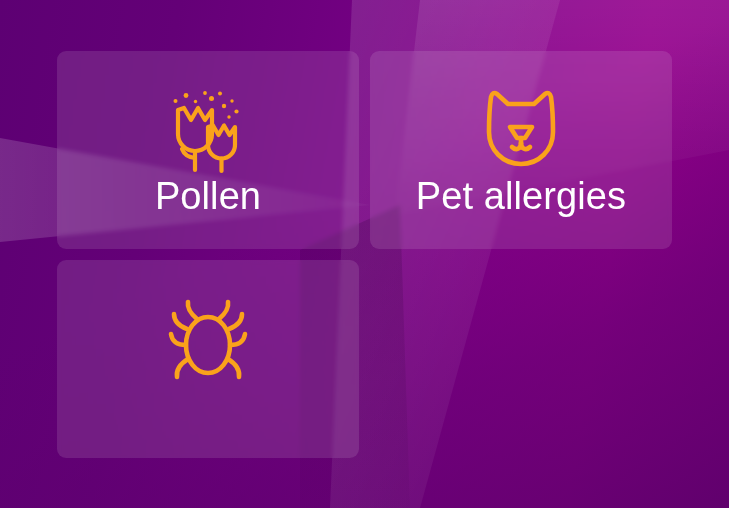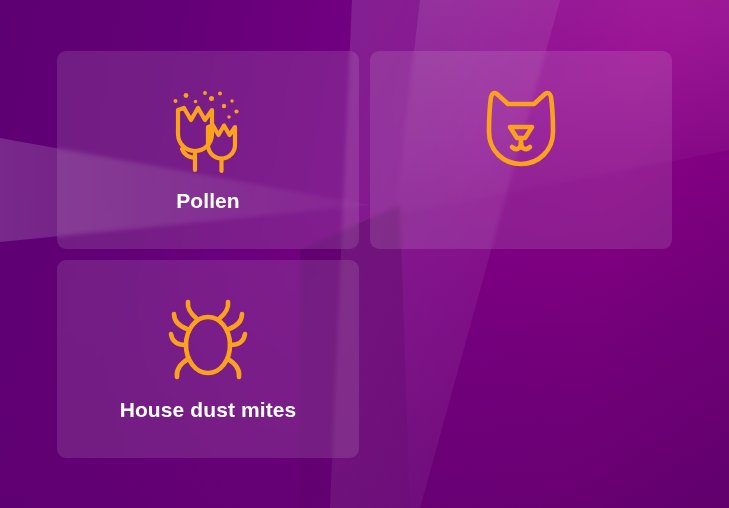--- a/index.html
+++ b/index.html
@@ -77,24 +77,23 @@
     align-items: center;
   }
   .icon-wrap {
     margin-top: 33px;
     height: 92px;
     display: flex;
     align-items: center;
     justify-content: center;
   }
   .card-label {
-    margin-top: 13px;
     color: #ffffff;
-    font-size: 21px;
-    font-weight: 700;
+    font-size: 38px;
+    font-weight: 400;
     letter-spacing: 0.1px;
     line-height: 1.1;
     text-align: center;
     white-space: nowrap;
   }
   .icon-svg {
     display: block;
   }
 </style>
 </head>
@@ -168,20 +167,21 @@
           <svg class="icon-svg" width="88" height="88" viewBox="0 0 88 88" fill="none" stroke="#FAA21B" stroke-width="4.6" stroke-linecap="round" stroke-linejoin="round">
 
             <path d="M12 46 C12 30 13 18 14 11 C15 7 17 6 20 8 L31 18 L57 18 L68 8 C71 6 73 7 74 11 C75 18 76 30 76 46 C76 64 62 78 44 78 C26 78 12 64 12 46 Z"></path>
 
             <path d="M33 41 L55 41 L48 52 L40 52 Z"></path>
             <path d="M44 52 L44 57"></path>
             <path d="M44 57 C44 63 39 65 35 61"></path>
             <path d="M44 57 C44 63 49 65 53 61"></path>
           </svg>
         </div>
+        <div class="card-label">Pet allergies</div>
       </div>
     </div>
 
     <div class="card">
       <div class="card-inner">
         <div class="icon-wrap">
           <svg class="icon-svg" width="88" height="88" viewBox="0 0 88 88" fill="none" stroke="#FAA21B" stroke-width="4.6" stroke-linecap="round" stroke-linejoin="round">
 
             <path d="M33 24 C26 18 23 13 24 7"></path>
             <path d="M55 24 C62 18 65 13 64 7"></path>
@@ -190,19 +190,18 @@
 
             <path d="M23 34 C15 31 10 26 10 19"></path>
             <path d="M22 50 C13 50 8 46 7 39"></path>
             <path d="M24 64 C16 69 12 75 13 82"></path>
 
             <path d="M65 34 C73 31 78 26 78 19"></path>
             <path d="M66 50 C75 50 80 46 81 39"></path>
             <path d="M64 64 C72 69 76 75 75 82"></path>
           </svg>
         </div>
-        <div class="card-label">House dust mites</div>
       </div>
     </div>
 
 
   </div>
 </div>
 
 </body></html>

